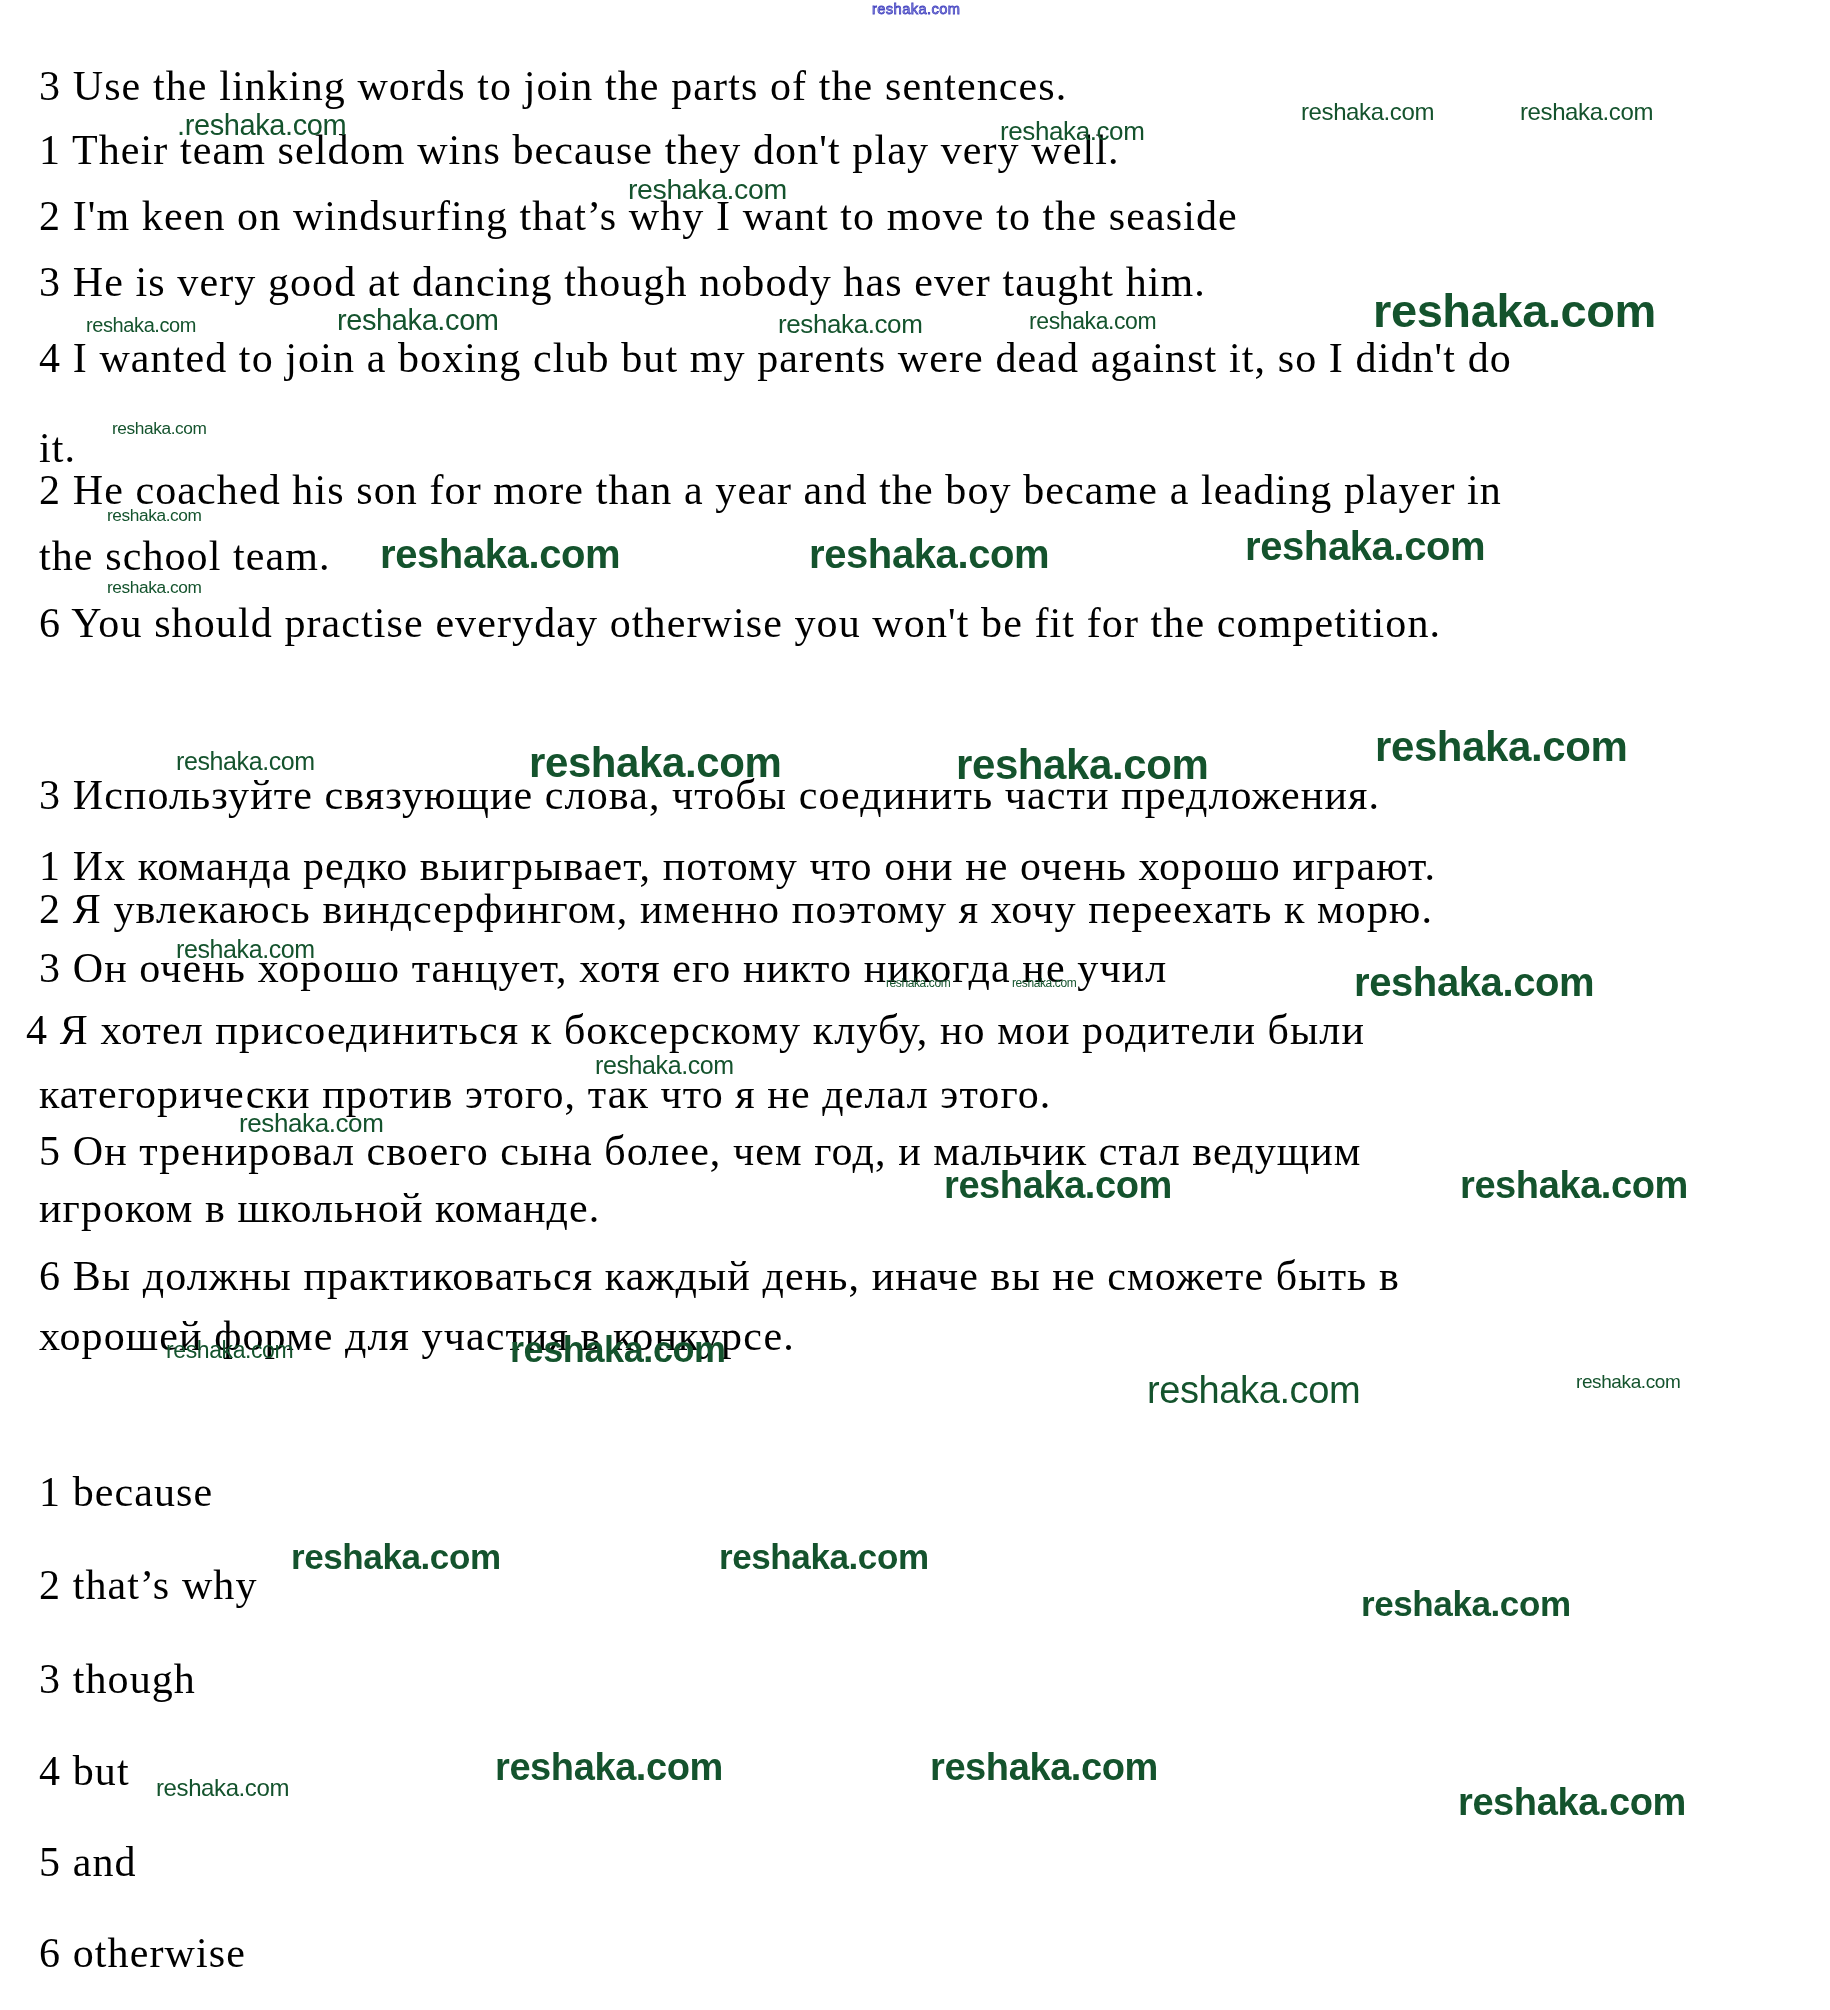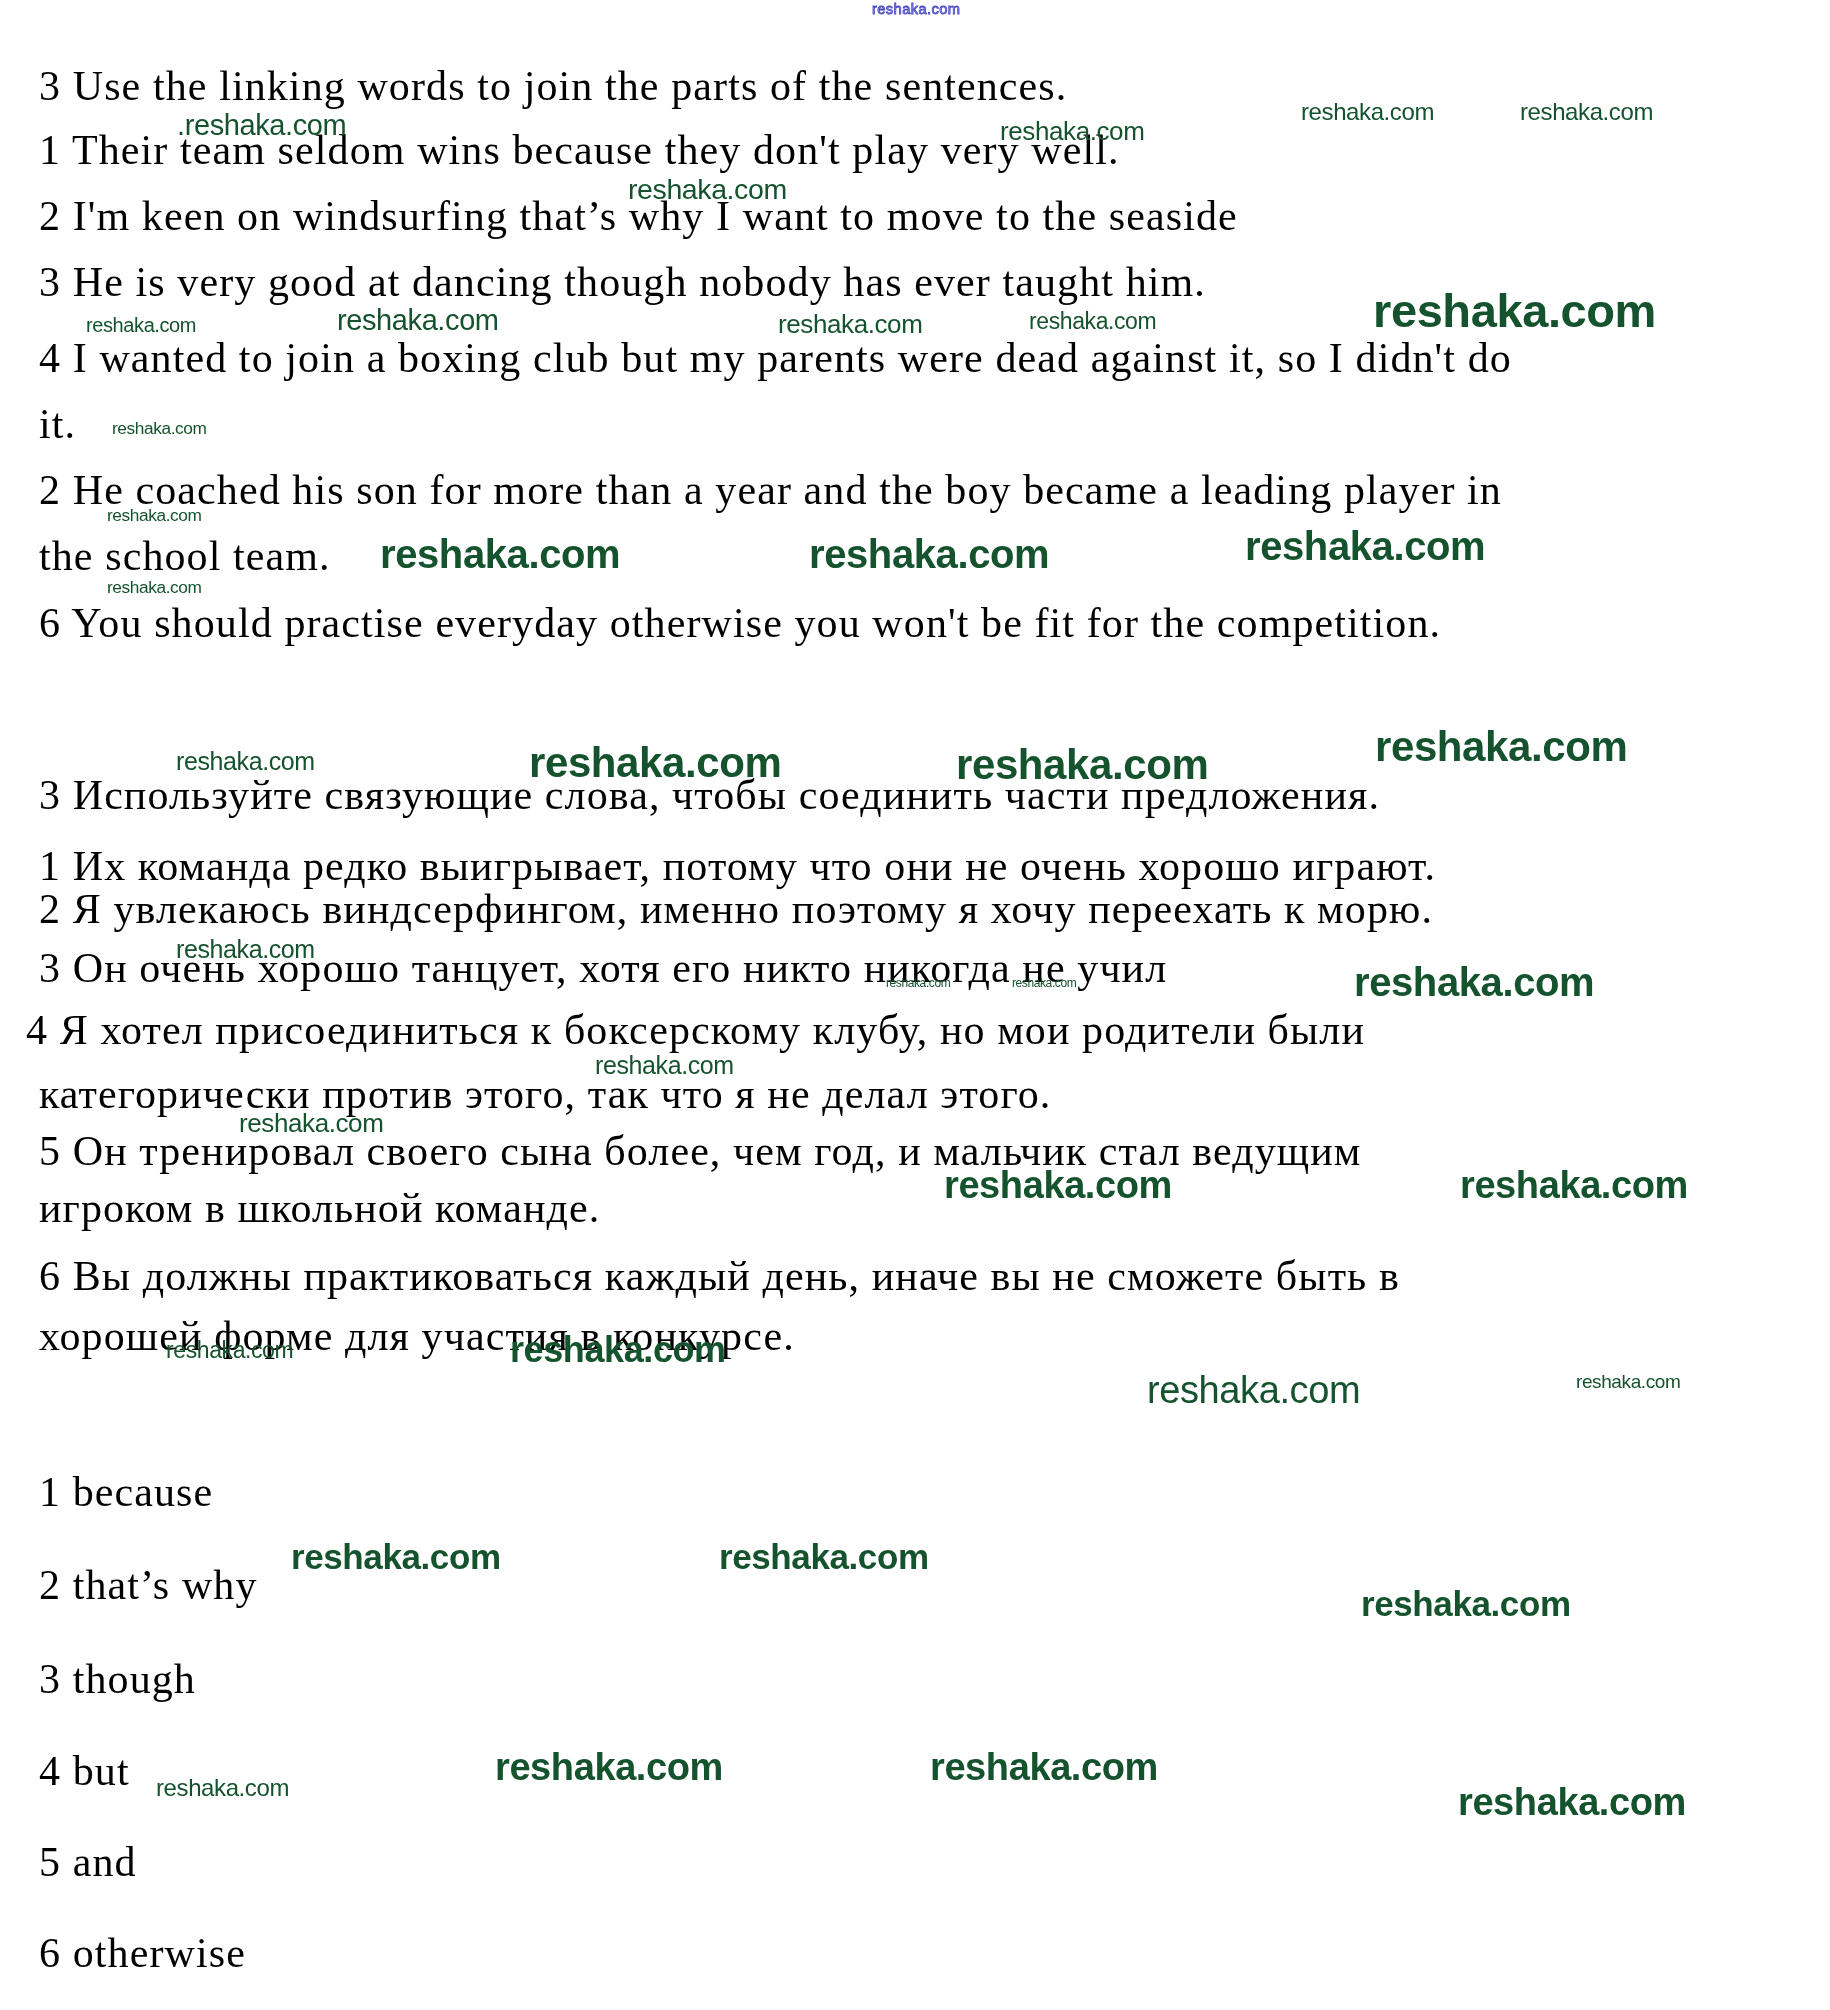--- a/index.html
+++ b/index.html
@@ -48,21 +48,21 @@
 <div class="page">
 
   <div class="wm-top">reshaka.com</div>
 
   <div>
     <div class="tl b" style="left:39px;top:64px">3 Use the linking words to join the parts of the sentences.</div>
     <div class="tl" style="left:39px;top:128px">1 Their team seldom wins because they don't play very well.</div>
     <div class="tl" style="left:39px;top:194px">2 I'm keen on windsurfing that’s why I want to move to the seaside</div>
     <div class="tl" style="left:39px;top:260px">3 He is very good at dancing though nobody has ever taught him.</div>
     <div class="tl" style="left:39px;top:336px">4 I wanted to join a boxing club but my parents were dead against it, so I didn't do</div>
-    <div class="tl" style="left:39px;top:402px">it.</div>
+    <div class="tl" style="left:39px;top:426px">it.</div>
     <div class="tl" style="left:39px;top:468px">2 He coached his son for more than a year and the boy became a leading player in</div>
     <div class="tl" style="left:39px;top:534px">the school team.</div>
     <div class="tl" style="left:39px;top:601px">6 You should practise everyday otherwise you won't be fit for the competition.</div>
   </div>
 
   <div>
     <div class="tl b" style="left:39px;top:773px">3 Используйте связующие слова, чтобы соединить части предложения.</div>
     <div class="tl" style="left:39px;top:844px">1 Их команда редко выигрывает, потому что они не очень хорошо играют.</div>
     <div class="tl" style="left:39px;top:887px">2 Я увлекаюсь виндсерфингом, именно поэтому я хочу переехать к морю.</div>
     <div class="tl" style="left:39px;top:946px">3 Он очень хорошо танцует, хотя его никто никогда не учил</div>

